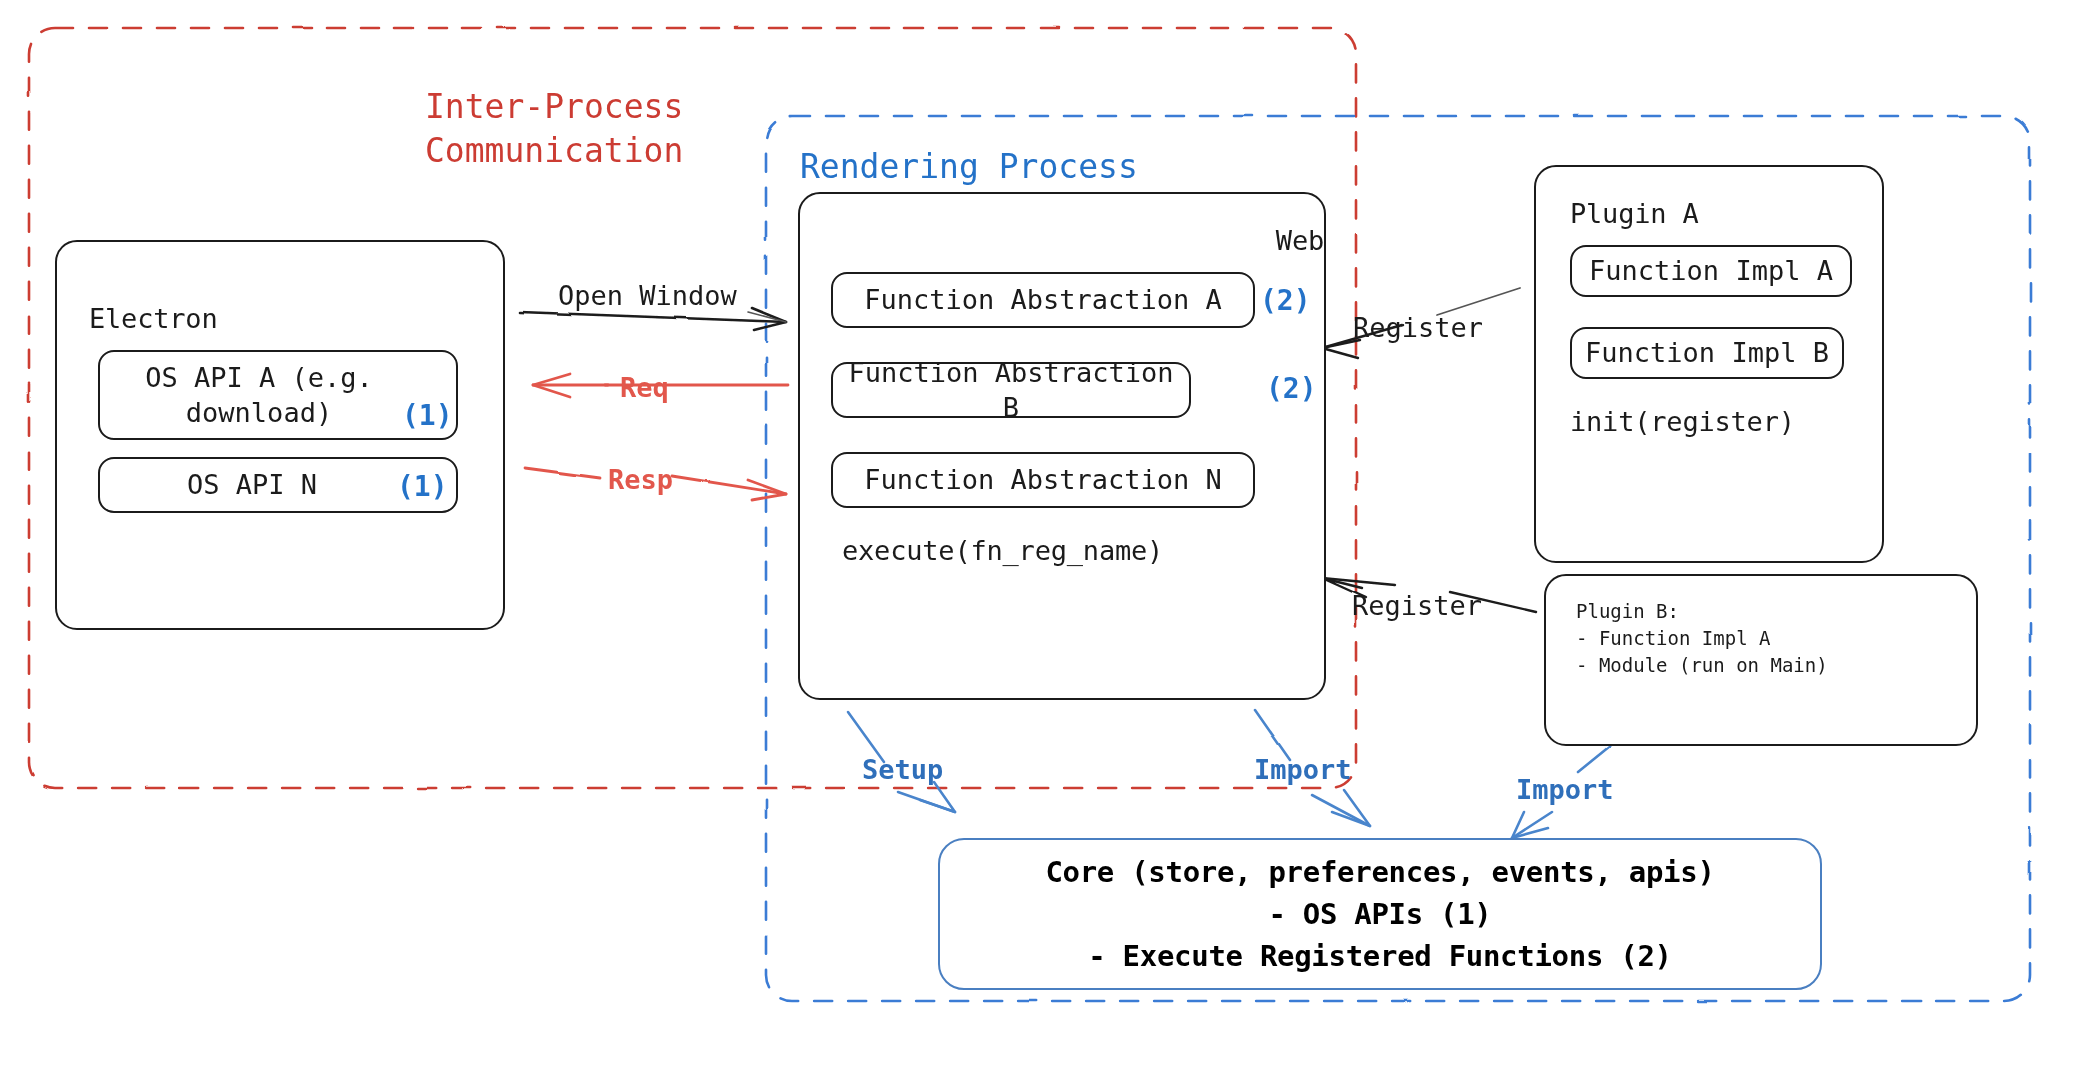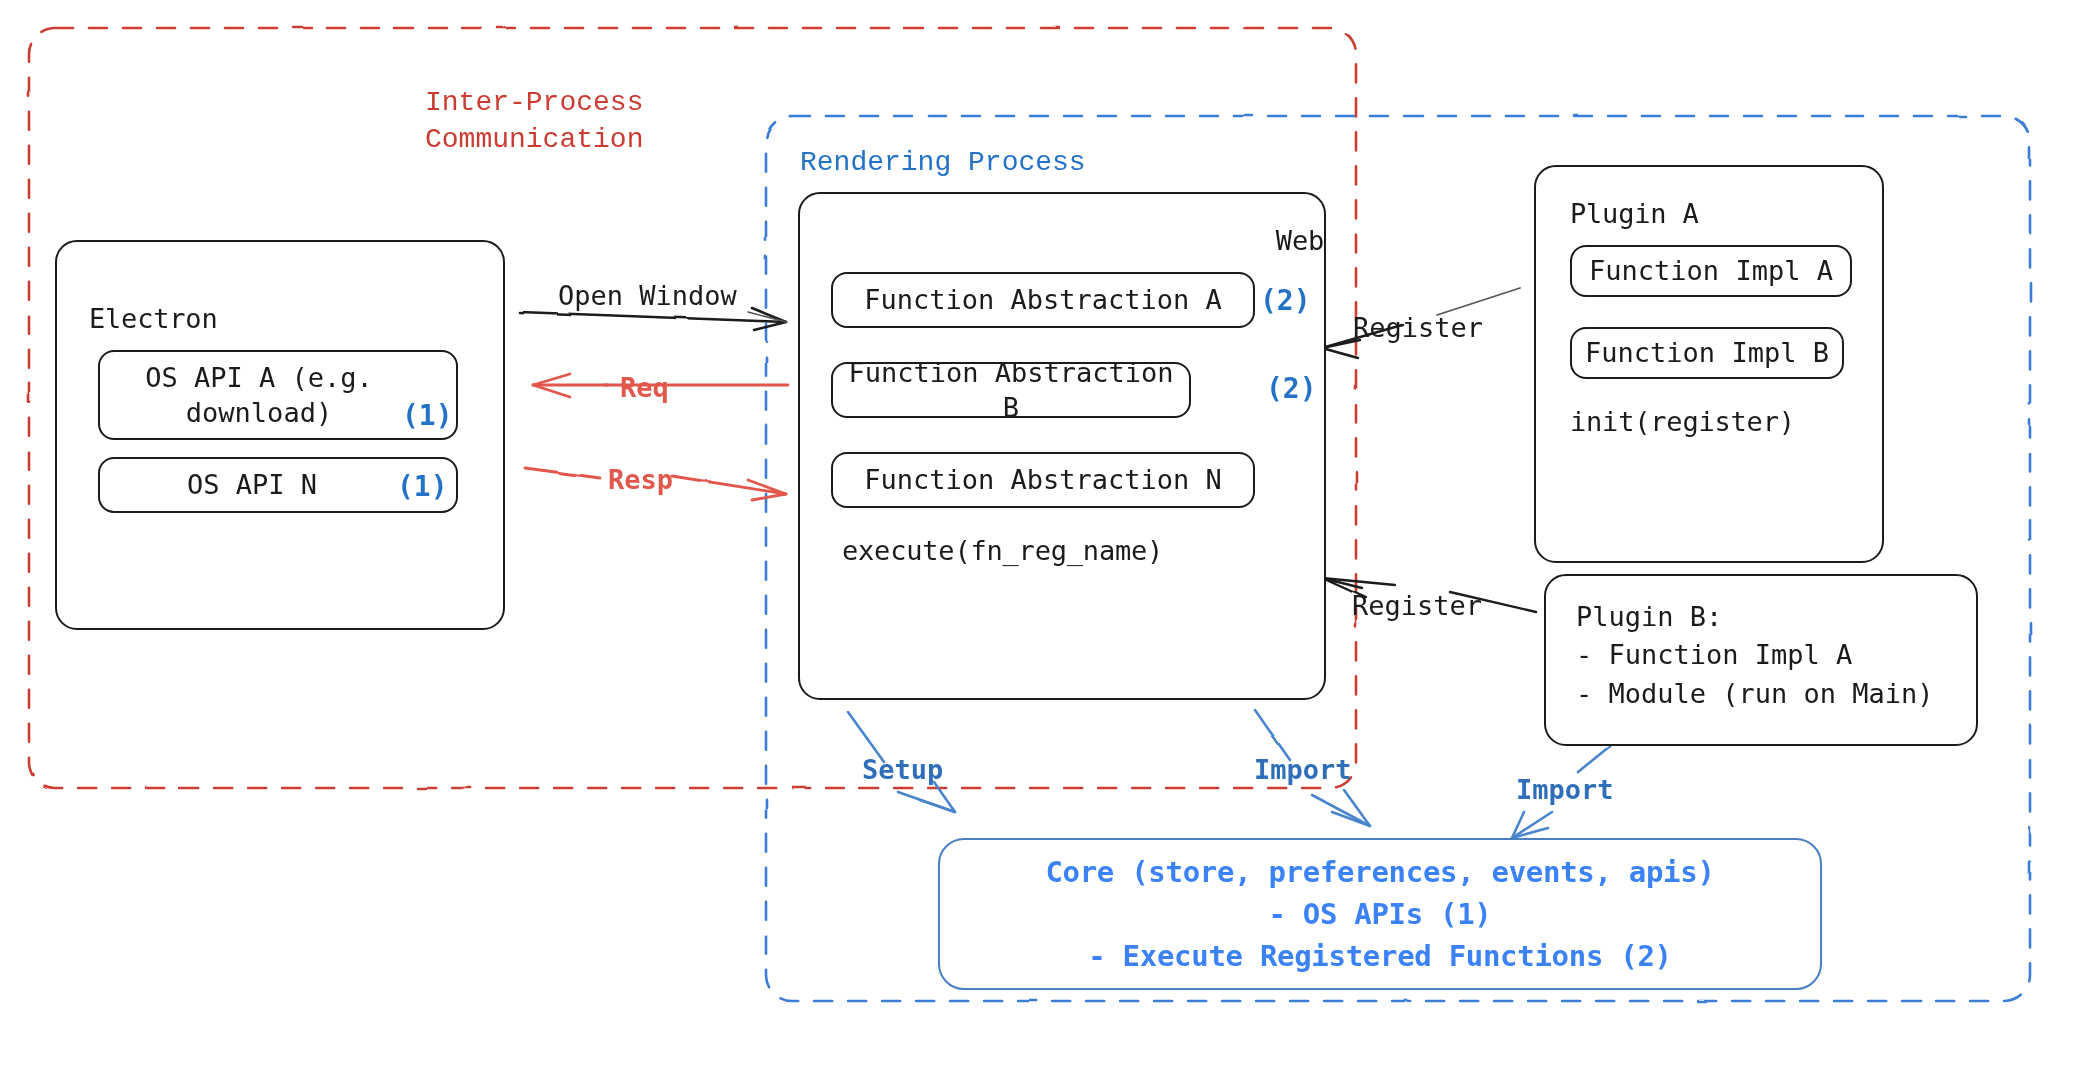--- a/index.html
+++ b/index.html
@@ -71,33 +71,32 @@
     line-height:1.3;
   }
   .red-txt{color:#cc3c33;}
   .red-arrow-txt{color:#e2574c;font-weight:600;}
   .blue-txt{color:#2472c8;}
   .blue-bold{color:#2f6fba;font-weight:700;}
   .dark-txt{color:#1b1b1b;}
   .group-title{
     position:absolute;
     white-space:pre;
-    font-size:28px;
+    font-size:33px;
     line-height:1.32;
-    font-family:Liberation Mono, monospace;
   }
   .core-text{
     position:absolute;
     left:0;right:0;
     top:50%;
     transform:translateY(-50%);
     text-align:center;
     font-size:29px;
     font-weight:700;
-    color:#3b82f6;
+    color:#000000;
     line-height:1.45;
     white-space:pre-line;
     letter-spacing:-0.3px;
   }
 </style>
 </head>
 <body>
 
 <div id="stage">
 
@@ -214,21 +213,21 @@
     </div>
 
     <div class="node inner" style="left:34px;top:160px;width:274px;height:52px;">
       <div class="inner-text mono">Function Impl B</div>
     </div>
 
     <div class="lbl mono node-title" style="left:34px;top:238px;">init(register)</div>
   </div>
 
   <div class="node" style="left:1544px;top:574px;width:434px;height:172px;">
-    <div class="lbl mono" style="left:30px;top:22px;font-size:27px;line-height:1.42;white-space:pre-line;">Plugin B:
+    <div class="lbl mono" style="left:30px;top:22px;font-size:19px;line-height:1.42;white-space:pre-line;">Plugin B:
 - Function Impl A
 - Module (run on Main)</div>
   </div>
 
   <div class="node core-node" style="left:938px;top:838px;width:884px;height:152px;">
     <div class="core-text mono">Core (store, preferences, events, apis)
 - OS APIs (1)
 - Execute Registered Functions (2)</div>
   </div>
 

